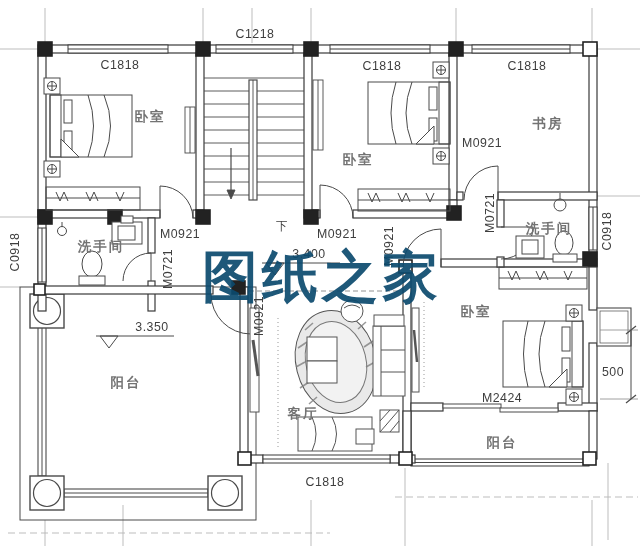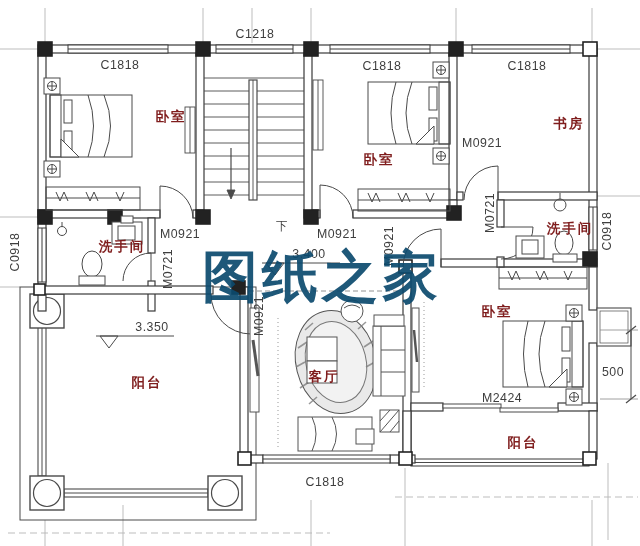--- a/index.html
+++ b/index.html
@@ -2,21 +2,21 @@
 <html><head>
 <meta charset="utf-8">
 <style>
   html,body{margin:0;padding:0;background:#ffffff;}
   #plan{position:relative;width:640px;height:546px;background:#ffffff;overflow:hidden;
         font-family:"Liberation Sans",sans-serif;text-align:center;}
   #plan svg{position:absolute;left:0;top:0;}
   .lbl{position:absolute;transform:translate(-50%,-50%) scaleX(.95);
        font-size:13px;color:#3e3e3e;white-space:nowrap;letter-spacing:.5px;line-height:1;}
   .lbl.v{transform:translate(-50%,-50%) rotate(-90deg) scaleX(.95);}
-  .lbl.room{font-size:13.5px;color:#7f1d1d;letter-spacing:2px;font-weight:600;transform:translate(-50%,-50%);margin-left:21px;}
+  .lbl.room{font-size:13.5px;color:#737373;letter-spacing:2px;font-weight:600;transform:translate(-50%,-50%);}
   .lbl.small{font-size:12px;}
   .lbl.dim{font-size:13px;color:#3e3e3e;}
   .watermark{position:absolute;transform:translate(-50%,-50%);
        font-size:56px;font-weight:bold;color:#0c4a6e;opacity:.92;letter-spacing:4px;
        white-space:nowrap;font-family:"DejaVu Sans",sans-serif;z-index:5;}
 </style>
 </head>
 <body>
 
 <div id="plan">
@@ -329,19 +329,19 @@
   <span class="lbl v" style="left:489px;top:213px">M0721</span>
   <span class="lbl" style="left:502px;top:397px">M2424</span>
   <span class="lbl room" style="left:150px;top:117px">卧室</span>
   <span class="lbl room" style="left:358px;top:160px">卧室</span>
   <span class="lbl room" style="left:476px;top:312px">卧室</span>
   <span class="lbl room" style="left:548px;top:124px">书房</span>
   <span class="lbl room" style="left:101px;top:247px">洗手间</span>
   <span class="lbl room" style="left:549px;top:229px">洗手间</span>
   <span class="lbl room" style="left:126px;top:383px">阳台</span>
   <span class="lbl room" style="left:502px;top:443px">阳台</span>
-  <span class="lbl room" style="left:303px;top:377px">客厅</span>
+  <span class="lbl room" style="left:303px;top:414px">客厅</span>
   <span class="lbl dim" style="left:309px;top:253px">3.400</span>
   <span class="lbl dim" style="left:152px;top:326px">3.350</span>
   <span class="lbl dim" style="left:613px;top:371px">500</span>
   <span class="lbl small" style="left:282px;top:226px">下</span>
   <span class="watermark" style="left:322px;top:278px">图纸之家</span>
 </div>
 
 </body></html>

